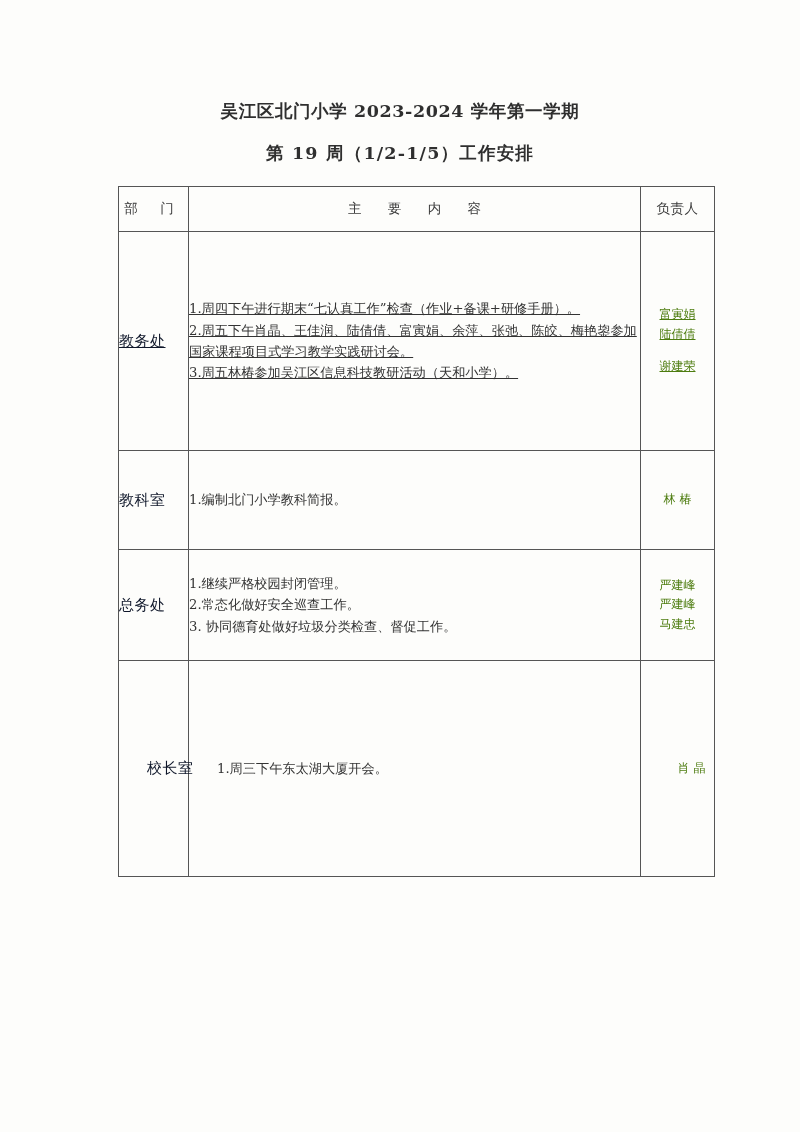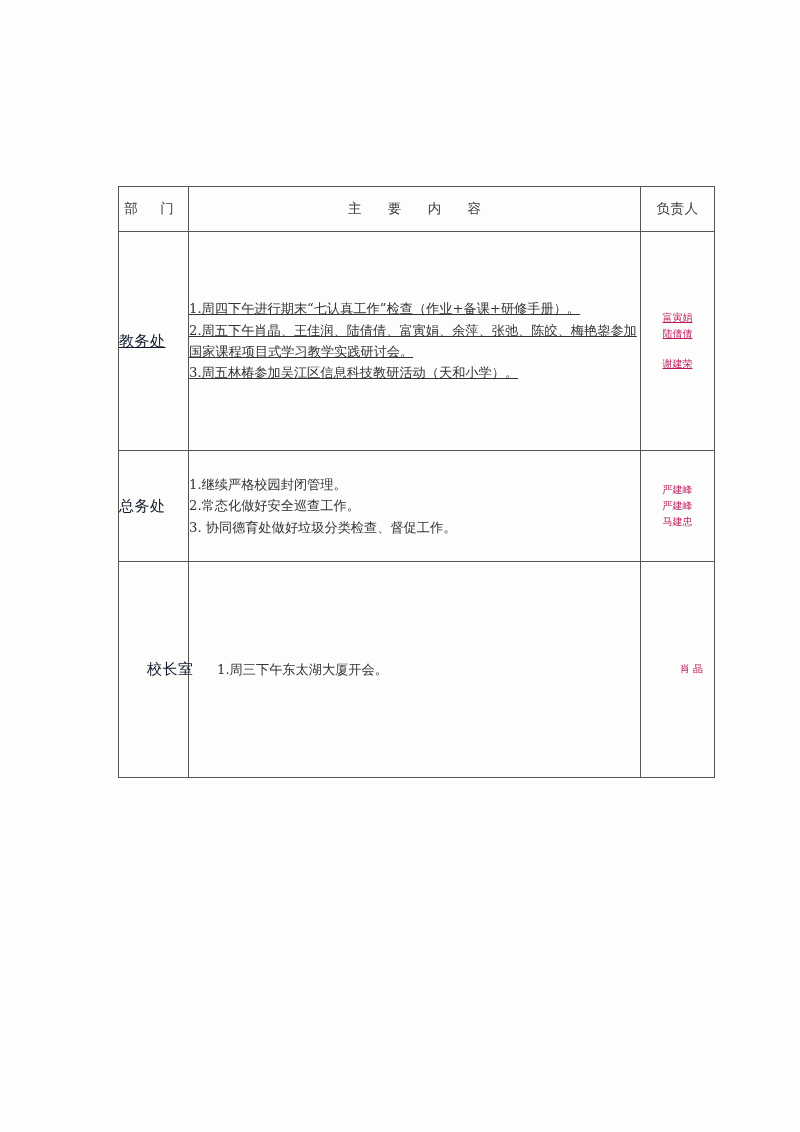--- a/index.html
+++ b/index.html
@@ -88,39 +88,43 @@
     line-height: 1.62;
     color: #333;
     text-align: left;
   }
   .body-cell .line { white-space: nowrap; }
   .body-cell .line.wrap { white-space: normal; }
 
   
   .owner {
     text-align: center;
-    font-size: 10px;
+    font-size: 12px;
     line-height: 1.62;
-    color: #be185d;
+    color: #4d7c0f;
     white-space: nowrap;
   }
   .owner .gap { display: block; height: 13px; }
 
   
   .r1 td { height: 218px; text-decoration: underline; }
   .r2 td { height: 98px; }
   .r3 td { height: 110px; }
   .r4 td { height: 87px; }
   .r5 td { height: 215px; padding-left: 28px; }
 </style>
 </head>
 <body>
 
 <div class="page">
 
+  <div class="titles">
+    <div class="title-line">吴江区北门小学 2023-2024 学年第一学期</div>
+    <div class="title-line second">第 19 周（1/2-1/5）工作安排</div>
+  </div>
 
   <table class="sched-table">
     <colgroup>
       <col class="c-dept">
         <col class="c-body">
         <col class="c-owner">
     </colgroup>
     <tbody>
       <tr class="hdr">
         <td class="dept">
@@ -142,20 +146,29 @@
           <div class="line">3.周五林椿参加吴江区信息科技教研活动（天和小学）。</div>
         </td>
         <td class="owner">
           <div>富寅娟</div>
           <div>陆倩倩</div>
           <span class="gap"></span>
           <div>谢建荣</div>
         </td>
       </tr>
 
+      <tr class="r2">
+        <td class="dept">教科室</td>
+        <td class="body-cell">
+          <div class="line">1.编制北门小学教科简报。</div>
+        </td>
+        <td class="owner">
+          <div>林 椿</div>
+        </td>
+      </tr>
 
       <tr class="r3">
         <td class="dept">总务处</td>
         <td class="body-cell">
           <div class="line">1.继续严格校园封闭管理。</div>
           <div class="line">2.常态化做好安全巡查工作。</div>
           <div class="line">3. 协同德育处做好垃圾分类检查、督促工作。</div>
         </td>
         <td class="owner">
           <div>严建峰</div>

